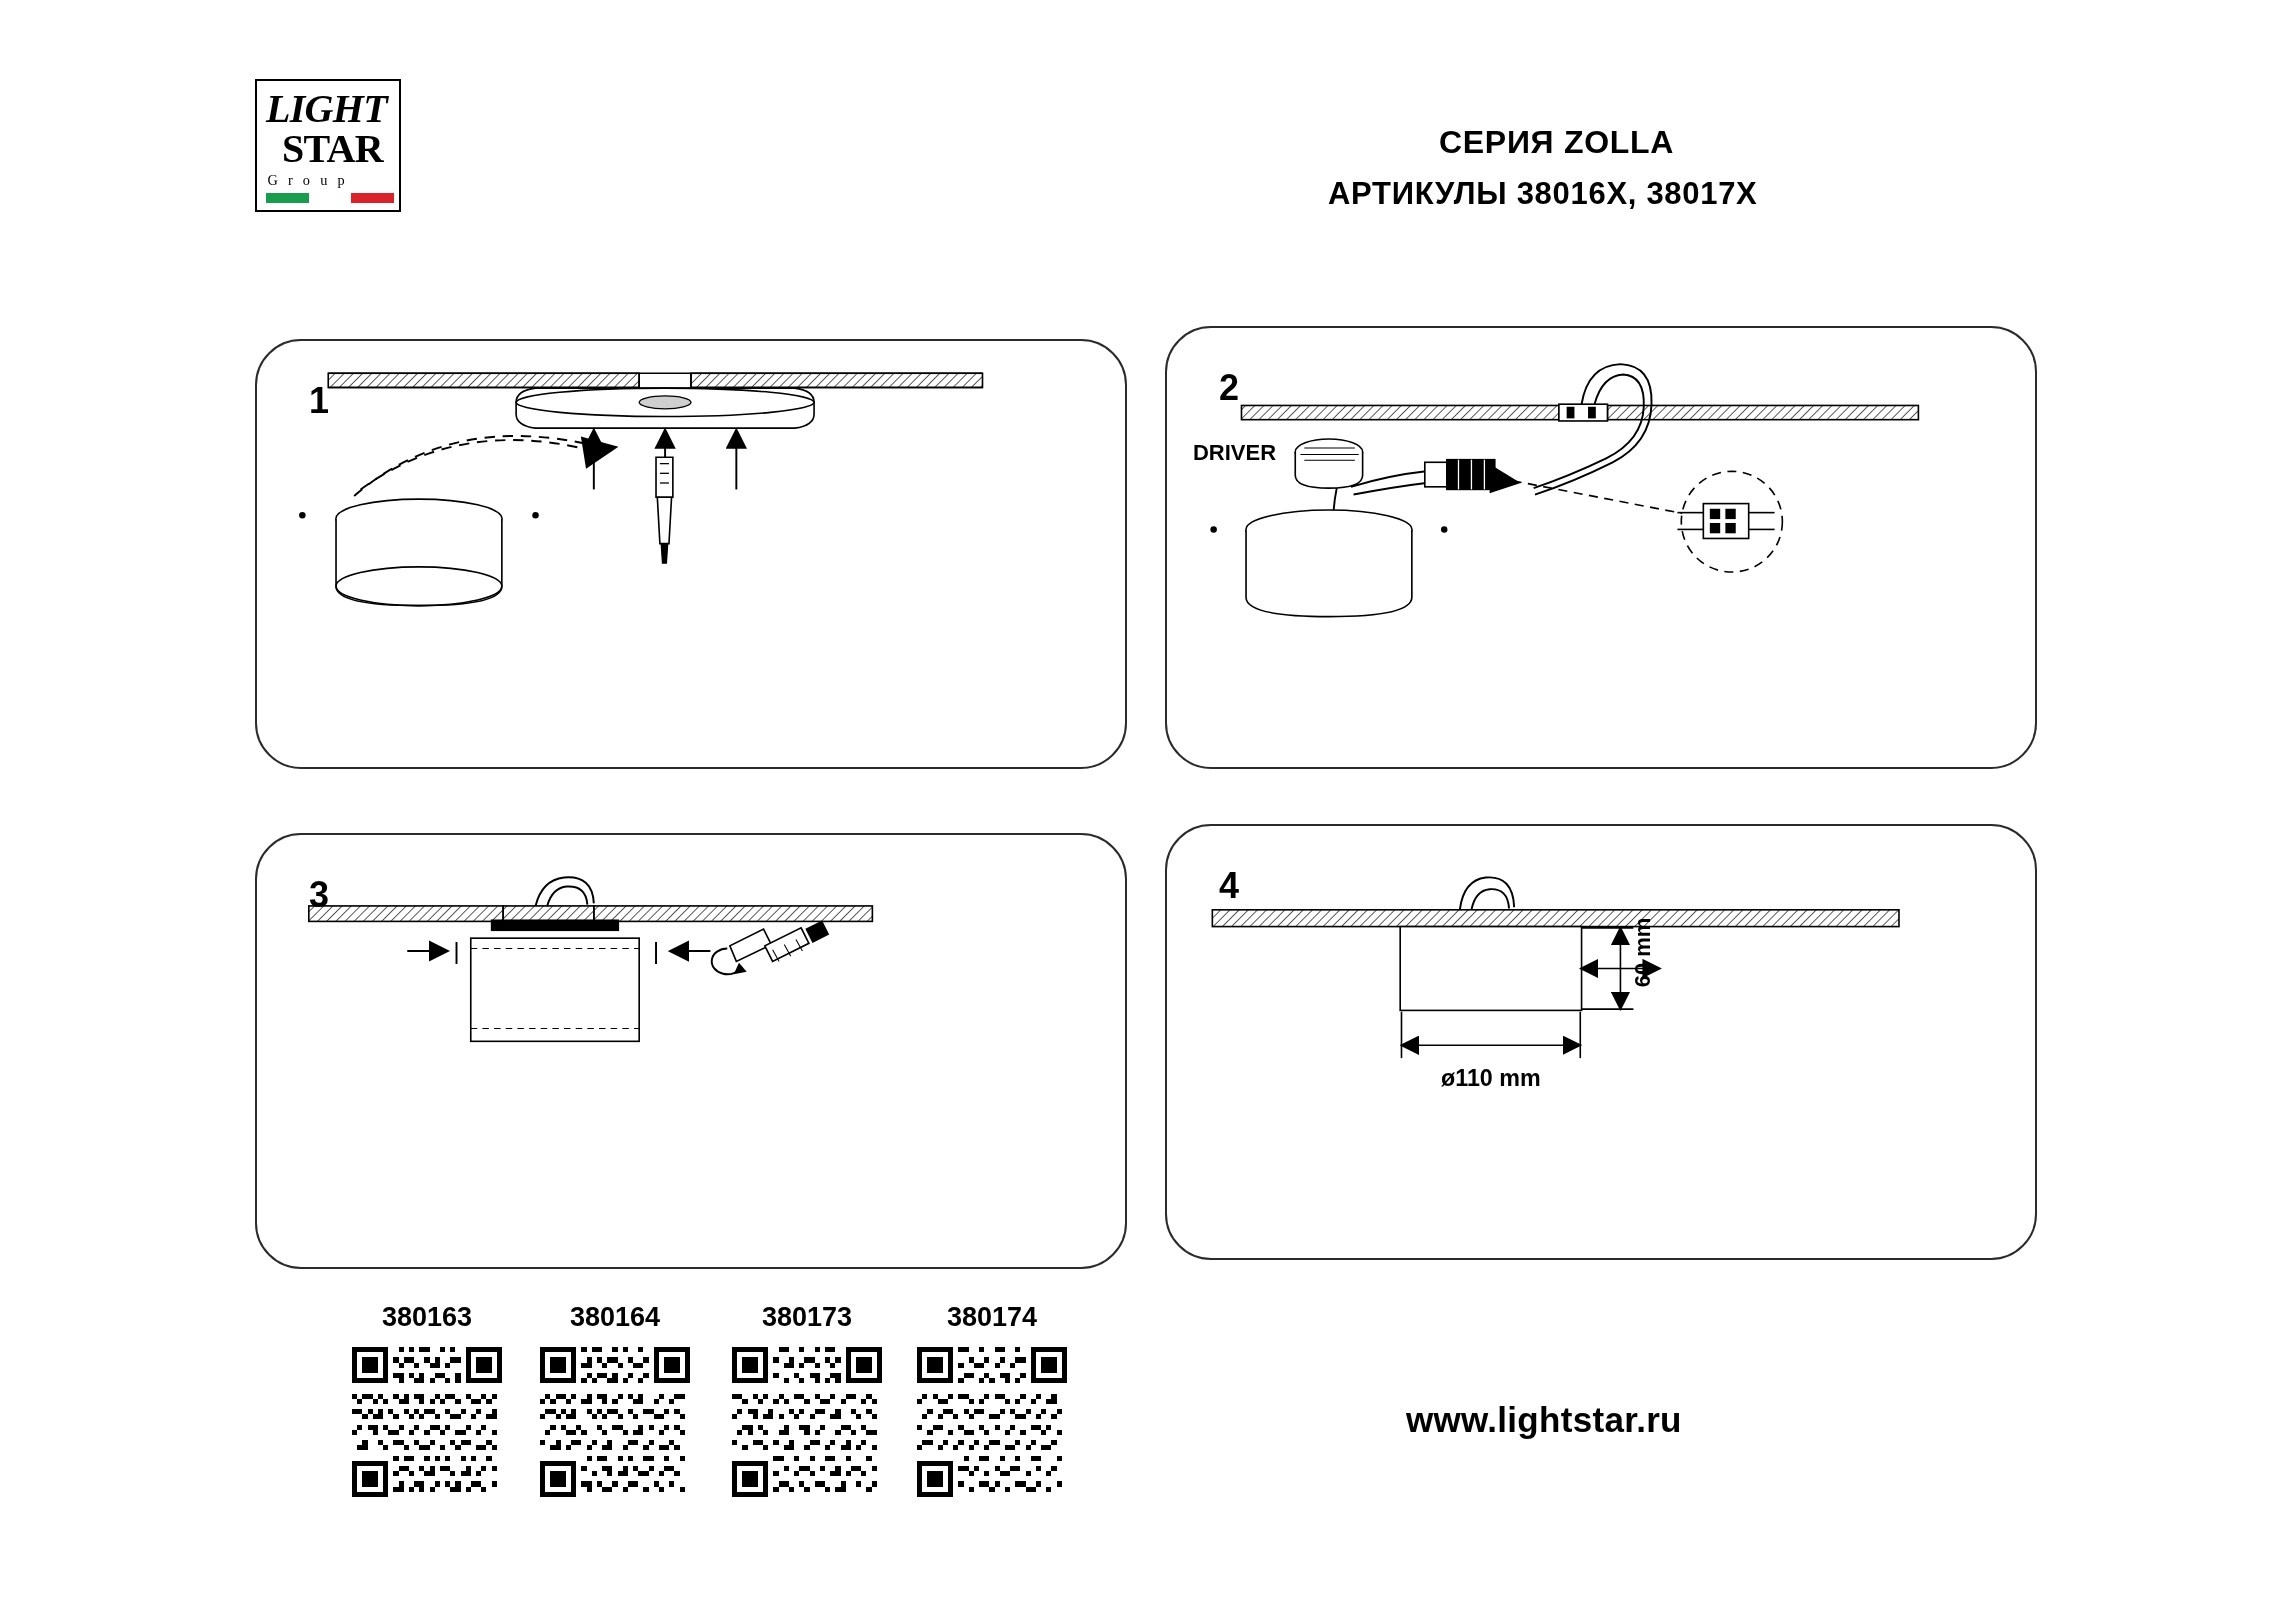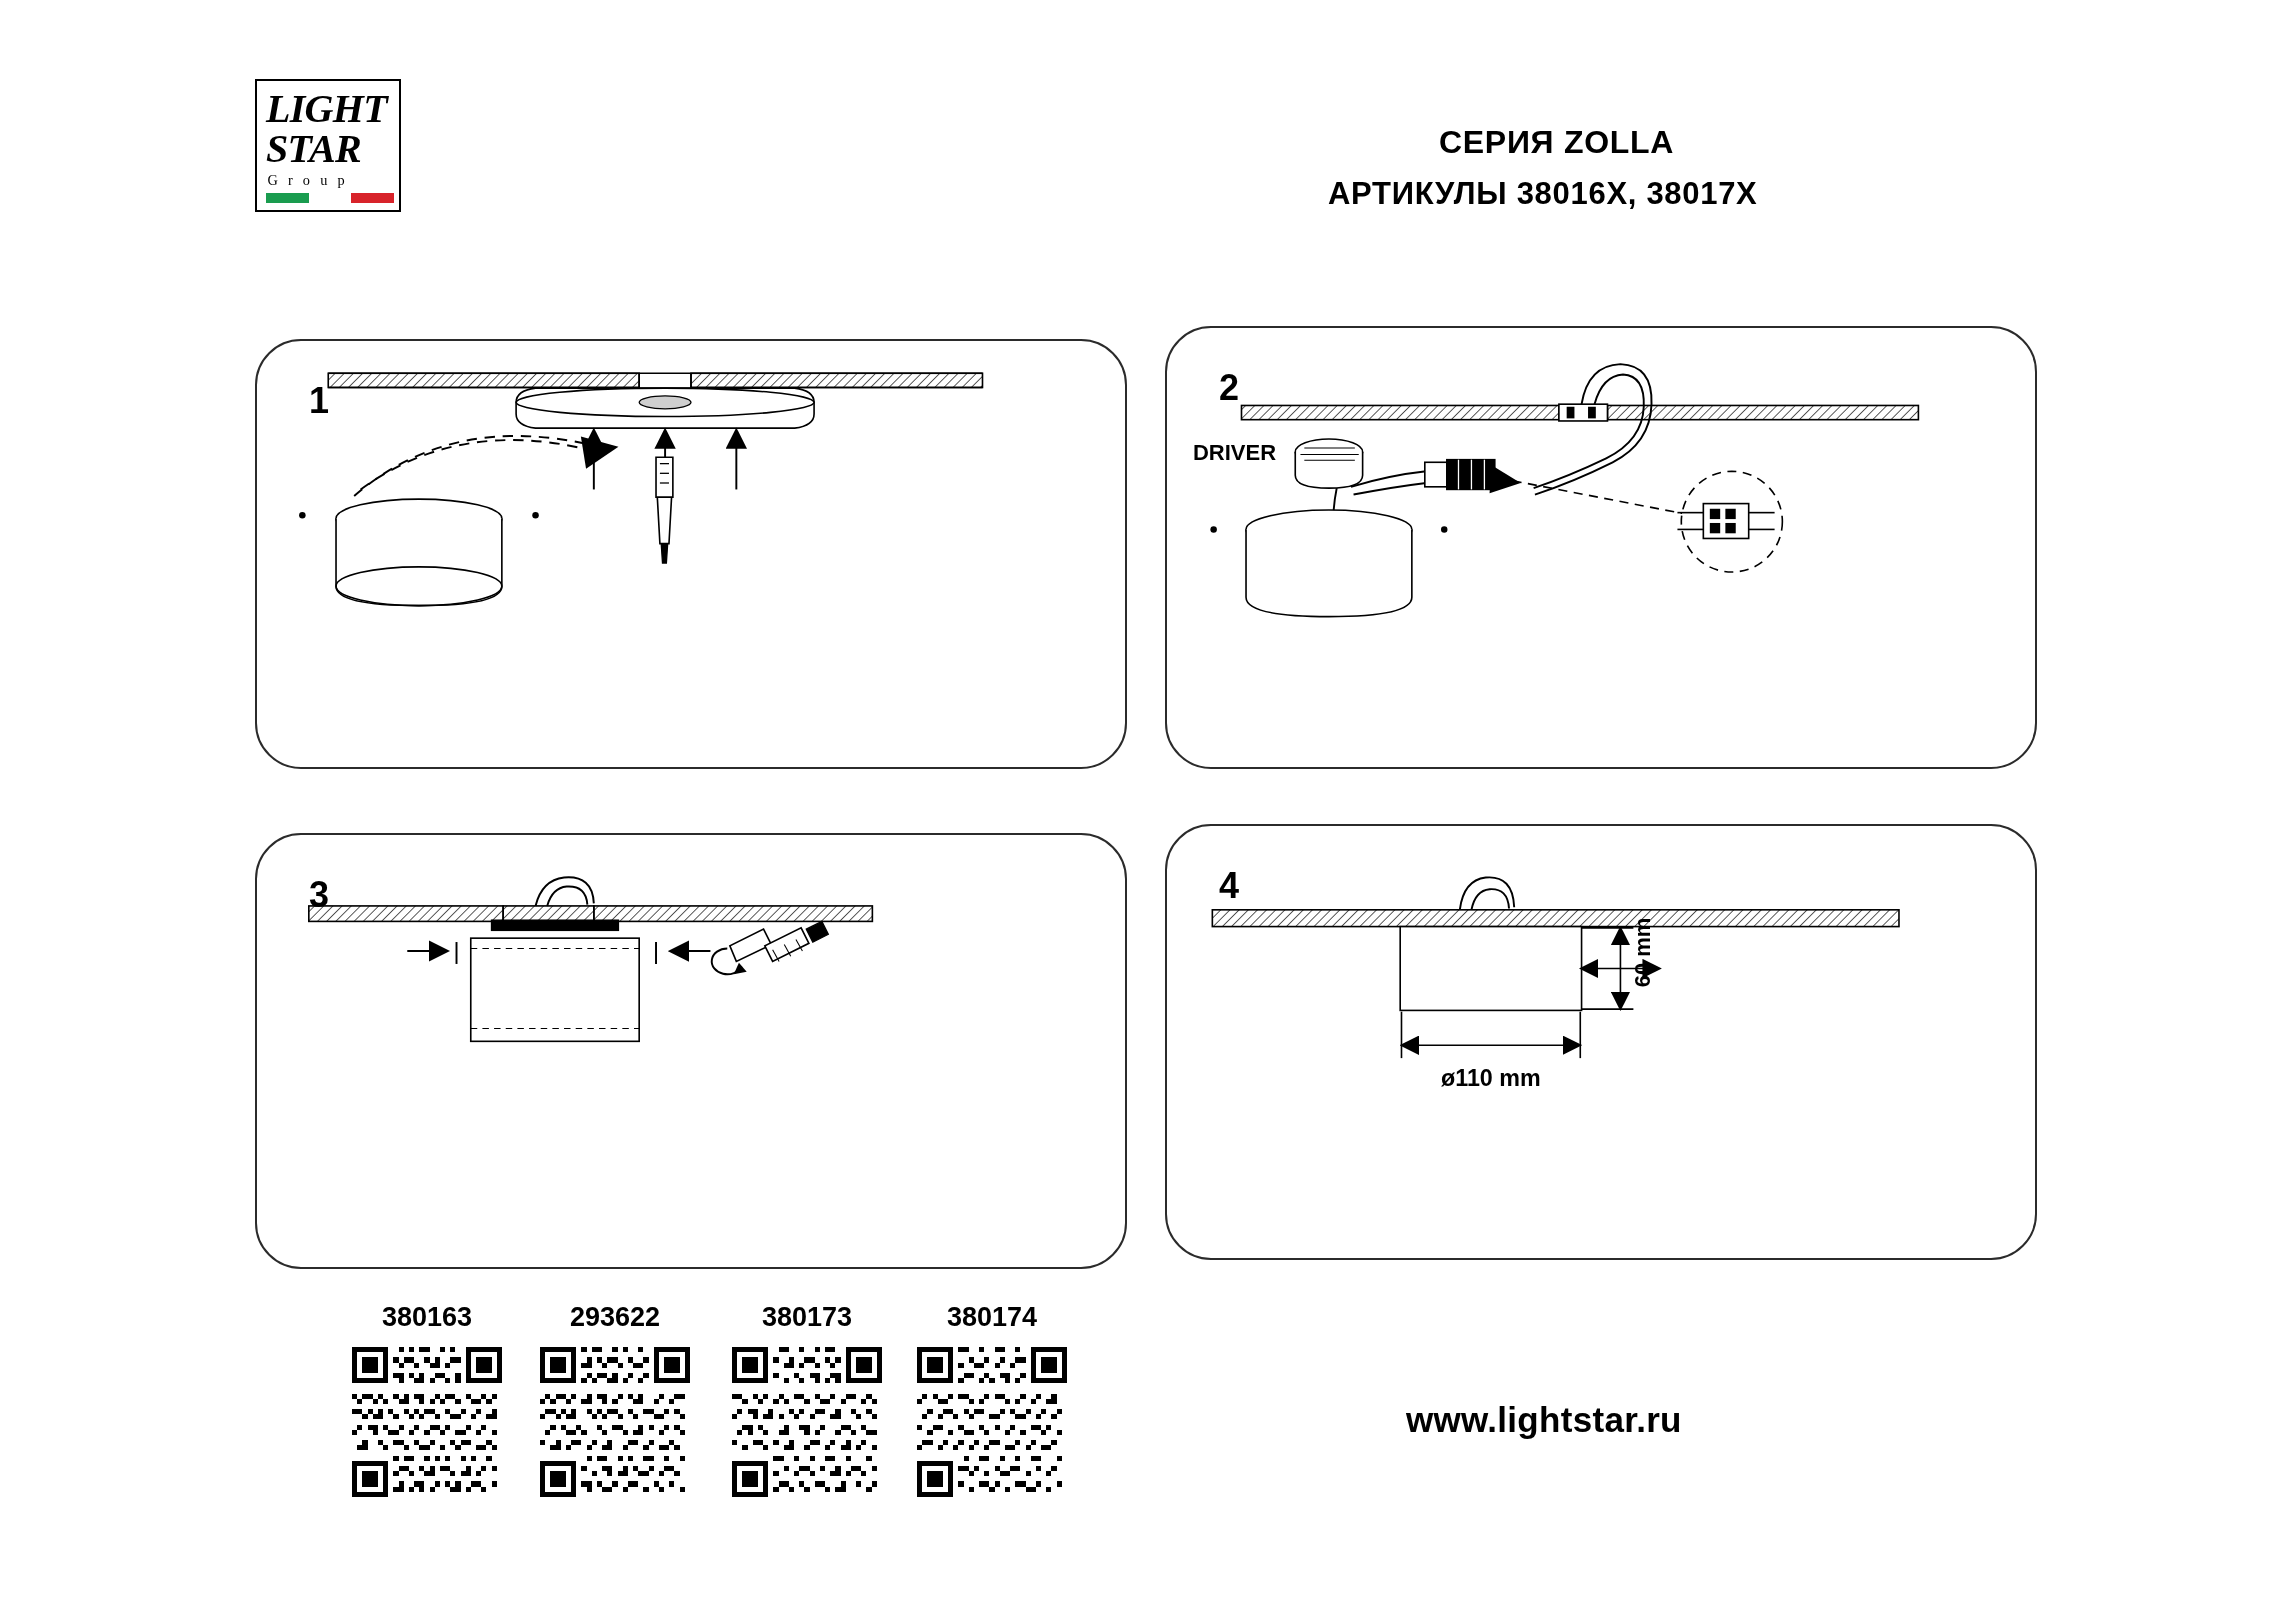--- a/index.html
+++ b/index.html
@@ -39,27 +39,26 @@
     top: 6.5px;
     font-size: 40px;
     font-weight: 700;
     letter-spacing: -0.7px;
     line-height: 42px;
     font-style: italic;
     font-family: "Liberation Serif", serif;
   }
   .logo-star {
     position: absolute;
-    left: 9px;
+    left: 25px;
     top: 47px;
     font-size: 40px;
     font-weight: 700;
     letter-spacing: -0.7px;
     line-height: 42px;
-    font-style: italic;
     font-family: "Liberation Serif", serif;
   }
   .logo-group {
     position: absolute;
     left: 10.4px;
     top: 91px;
     font-size: 14.3px;
     letter-spacing: 3.3px;
     font-family: "Liberation Serif", serif;
   }
@@ -538,21 +537,21 @@
           <rect x="13" y="27" width="1" height="1"></rect>
           <rect x="15" y="27" width="1" height="1"></rect>
           <rect x="19" y="27" width="2" height="1"></rect>
           <rect x="22" y="27" width="1" height="1"></rect>
           <rect x="25" y="27" width="1" height="1"></rect>
       </g>
     </svg>
   </div>
 
   <div class="qr-block" style="left:540px; top:13px;">
-    <div class="qr-label">293622</div>
+    <div class="qr-label">380164</div>
     <svg class="qr-img" viewBox="0 0 29 29" shape-rendering="crispEdges">
       <rect width="29" height="29" fill="#fff"></rect>
       <g fill="#000">
         <rect x="0" y="0" width="7" height="7"></rect>
           <rect x="1" y="1" width="5" height="5" fill="#fff"></rect>
           <rect x="2" y="2" width="3" height="3"></rect>
         <rect x="22" y="0" width="7" height="7"></rect>
           <rect x="23" y="1" width="5" height="5" fill="#fff"></rect>
           <rect x="24" y="2" width="3" height="3"></rect>
         <rect x="0" y="22" width="7" height="7"></rect>

